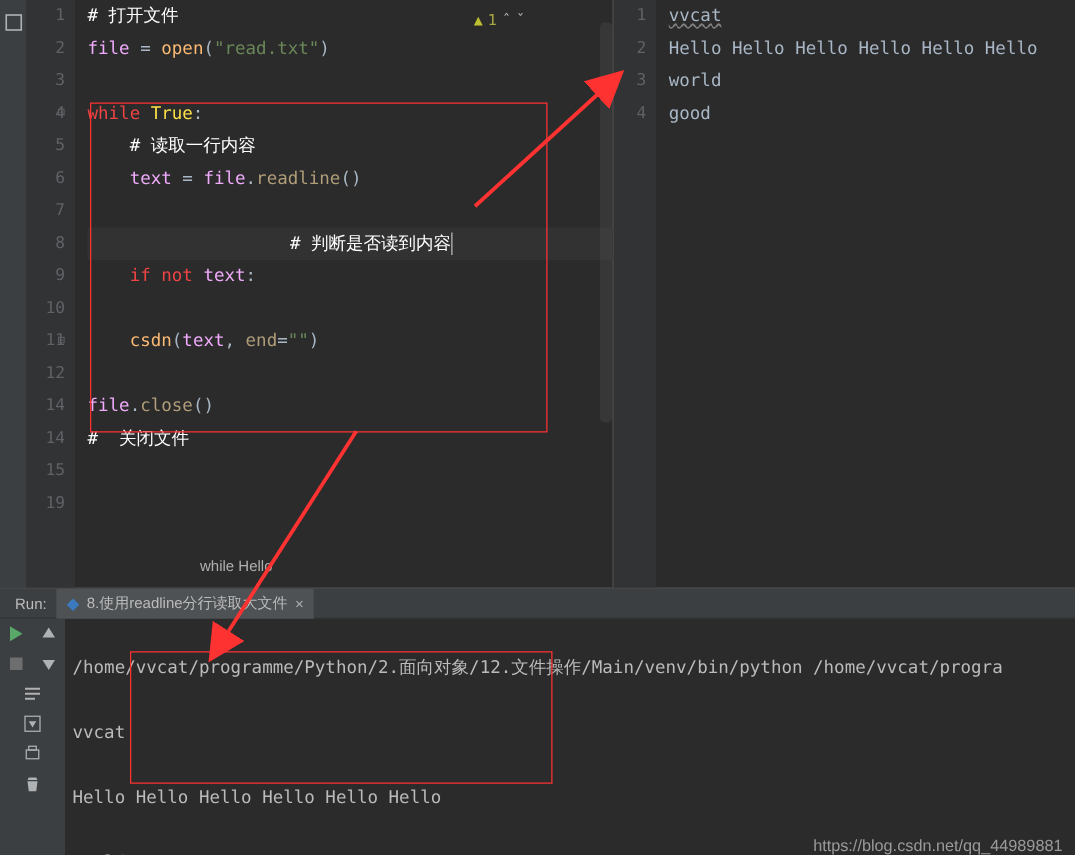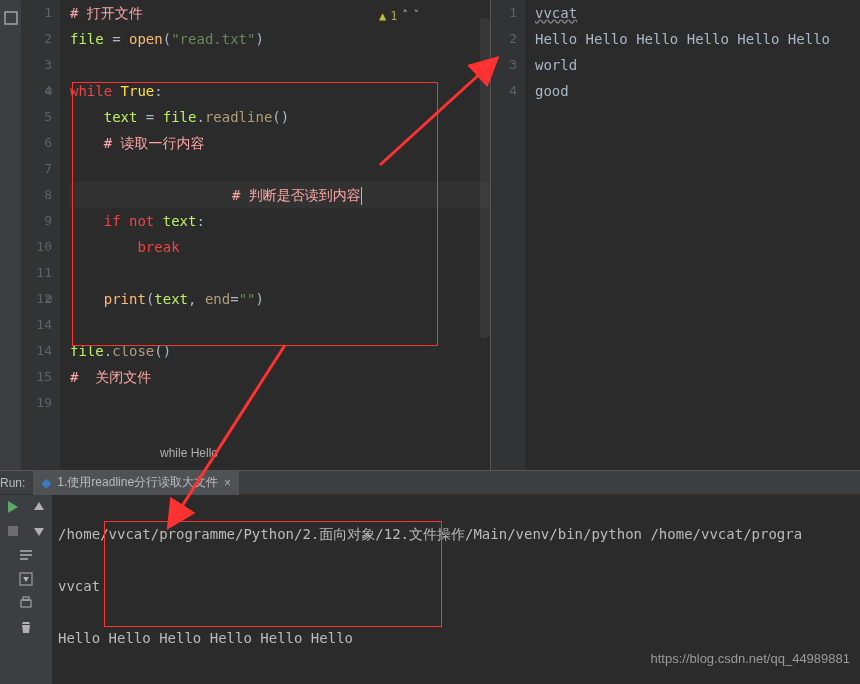--- a/index.html
+++ b/index.html
@@ -25,22 +25,22 @@
   .editor2 { width: 370px; display: flex; border-left: 1px solid #555; }
   .gutter {
     background: #313335; color: #606366;
     text-align: right; padding: 0 8px 0 4px; user-select: none;
     min-width: 38px; line-height: 26px; font-size: 13px;
   }
   .gutter2 { min-width: 34px; }
   .code-area { padding-left: 10px; line-height: 26px; position: relative; flex: 1; }
   .code-line { white-space: pre; height: 26px; }
 
-  .c-comment { color: #fca5a5; }
-  .c-ident   { color: #bef264; }
+  .c-comment { color: #ffffff; }
+  .c-ident   { color: #f0abfc; }
   .c-builtin { color: #fdba74; }
   .c-str     { color: #6a8759; }
   .c-kw      { color: #ef4444; }
   .c-dot     { color: #a9b7c6; }
   .c-func    { color: #b09d79; }
   .c-const   { color: #fde047; }
 
   .fold-mark { position: absolute; left: -14px; color: #606366; font-size: 10px; }
 
   .highlight-line { background: #323232; text-align: center; }
@@ -62,21 +62,21 @@
     position: absolute; left: 100px; bottom: 4px;
     color: #b0b0b0; font-size: 12px; font-family: sans-serif;
   }
 
   .preview-text .u { text-decoration-line: underline; text-decoration-style: wavy; text-decoration-color: #808080; }
 
   
   .run-window { border-top: 1px solid #555; height: 214px; display: flex; flex-direction: column; }
   .run-tabs {
     height: 24px; background: #3c3f41; display: flex; align-items: center;
-    padding-left: 0; font-size: 12px; color: #bbbbbb; font-family: sans-serif;
+    padding-left: 12px; font-size: 12px; color: #bbbbbb; font-family: sans-serif;
     border-bottom: 1px solid #323232;
   }
   .run-tab {
     display: flex; align-items: center; gap: 6px; height: 24px;
     padding: 0 8px; background: #4e5254;
   }
   .py-icon { color: #3c7abf; font-size: 13px; }
   .close-x { color: #afb1b3; cursor: pointer; }
 
   .run-body { flex: 1; display: flex; }
@@ -86,21 +86,21 @@
   }
   .run-sidebar .row2 { display: flex; gap: 10px; }
   .run-icon { width: 16px; height: 16px; cursor: pointer; }
   .run-console {
     flex: 1; line-height: 26px; padding-left: 6px; position: relative;
     font-size: 14px; color: #bbbbbb; white-space: pre;
   }
   .red-box.console { left: 52px; top: 26px; width: 338px; height: 106px; }
 
   .watermark {
-    position: absolute; right: 10px; bottom: 18px;
+    position: absolute; right: 10px; bottom: 0;
     color: #9a9a9a; font-size: 13px; font-family: sans-serif; margin-top: 32px;
   }
 
   
   .arrow-svg { position: absolute; pointer-events: none; }
   .scrollbar-stub {
     position: absolute; right: 0; top: 18px; width: 10px; height: 320px;
     background: #4b4b4b; border-radius: 4px; opacity: 0.4;
   }
 </style>
@@ -138,28 +138,27 @@
         <span class="warn-tri">▲</span>
         <span>1</span>
         <span style="color:#afb1b3;">ˆ</span>
         <span style="color:#afb1b3;">ˇ</span>
       </div>
 
       <div class="code-line"><span class="c-comment"># 打开文件</span></div>
       <div class="code-line"><span class="c-ident">file</span><span> = </span><span class="c-builtin">open</span><span>(</span><span class="c-str">"read.txt"</span><span>)</span></div>
       <div class="code-line"></div>
       <div class="code-line"><span class="fold-mark">⊟</span><span class="c-kw">while </span><span class="c-const">True</span><span>:</span></div>
+      <div class="code-line"><span>    </span><span class="c-comment"># 读取一行内容</span></div>
       <div class="code-line"><span>    </span><span class="c-ident">text</span><span> = </span><span class="c-ident">file</span><span class="c-dot">.</span><span class="c-func">readline</span><span>()</span></div>
-      <div class="code-line"><span>    </span><span class="c-comment"># 读取一行内容</span></div>
       <div class="code-line"></div>
       <div class="code-line highlight-line"><span>    </span><span class="c-comment"># 判断是否读到内容</span><span class="caret"></span></div>
       <div class="code-line"><span>    </span><span class="c-kw">if not </span><span class="c-ident">text</span><span>:</span></div>
-      <div class="code-line"><span>        </span><span class="c-kw">break</span></div>
-      <div class="code-line"></div>
-      <div class="code-line"><span class="fold-mark">⊟</span><span>    </span><span class="c-builtin">print</span><span>(</span><span class="c-ident">text</span><span>, </span><span class="c-func">end</span><span>=</span><span class="c-str">""</span><span>)</span></div>
+      <div class="code-line"></div>
+      <div class="code-line"><span class="fold-mark">⊟</span><span>    </span><span class="c-builtin">csdn</span><span>(</span><span class="c-ident">text</span><span>, </span><span class="c-func">end</span><span>=</span><span class="c-str">""</span><span>)</span></div>
       <div class="code-line"></div>
       <div class="code-line"><span class="c-ident">file</span><span class="c-dot">.</span><span class="c-func">close</span><span>()</span></div>
       <div class="code-line"><span class="c-comment">#  关闭文件</span></div>
 
       <div class="breadcrumb">while Hello</div>
       <div class="scrollbar-stub"></div>
     </div>
     <div class="red-box code"></div>
   </div>
 
@@ -177,21 +176,21 @@
       <div class="code-line"><span>good</span></div>
     </div>
   </div>
 </div>
 
 <div class="run-window">
   <div class="run-tabs">
     <span style="padding-right:8px;">Run:</span>
     <div class="run-tab">
       <span class="py-icon">◆</span>
-      <span>1.使用readline分行读取大文件</span>
+      <span>8.使用readline分行读取大文件</span>
       <span class="close-x">×</span>
     </div>
   </div>
   <div class="run-body">
     <div class="run-sidebar">
       <div class="row2">
         <svg class="run-icon" viewBox="0 0 16 16">
             <polygon points="3,2 13,8 3,14" fill="#59a869"></polygon>
           </svg>
         <svg class="run-icon" viewBox="0 0 16 16">

